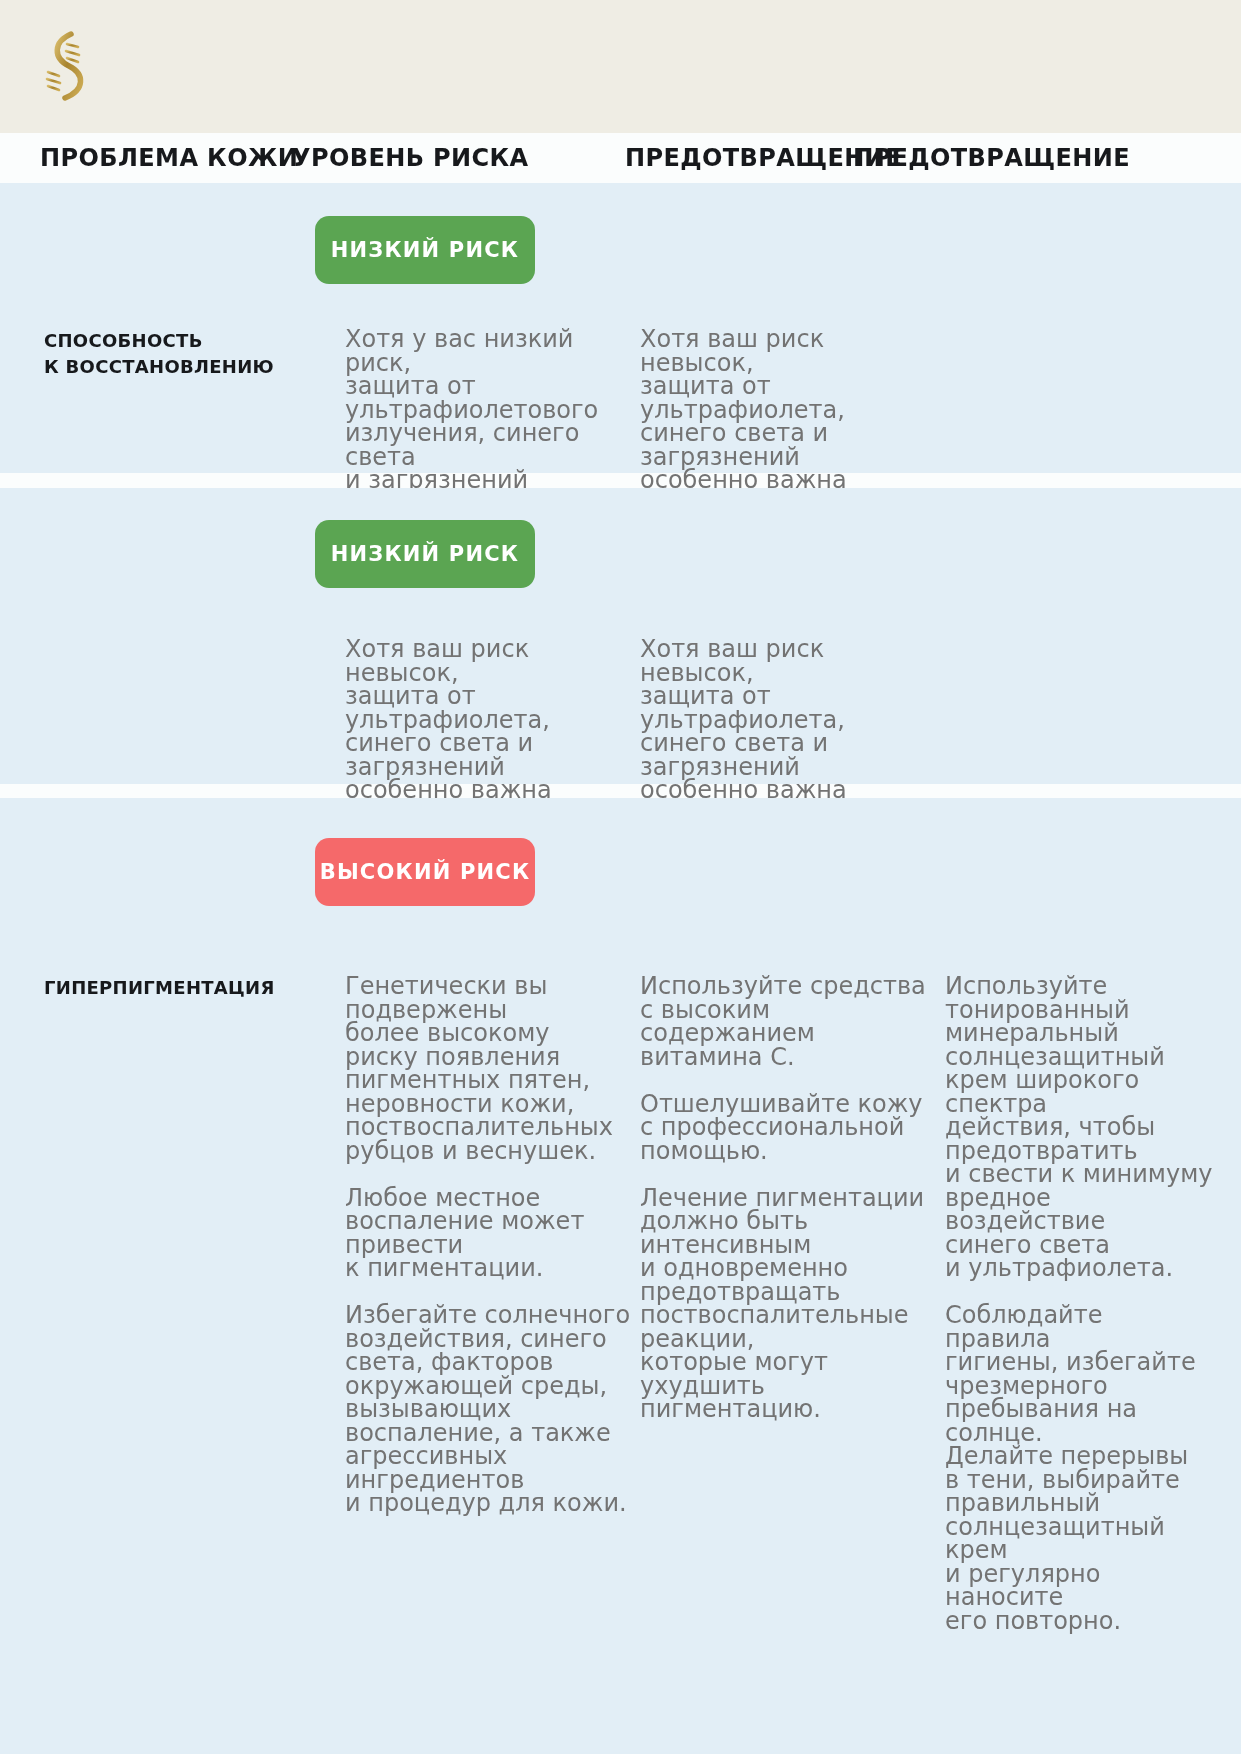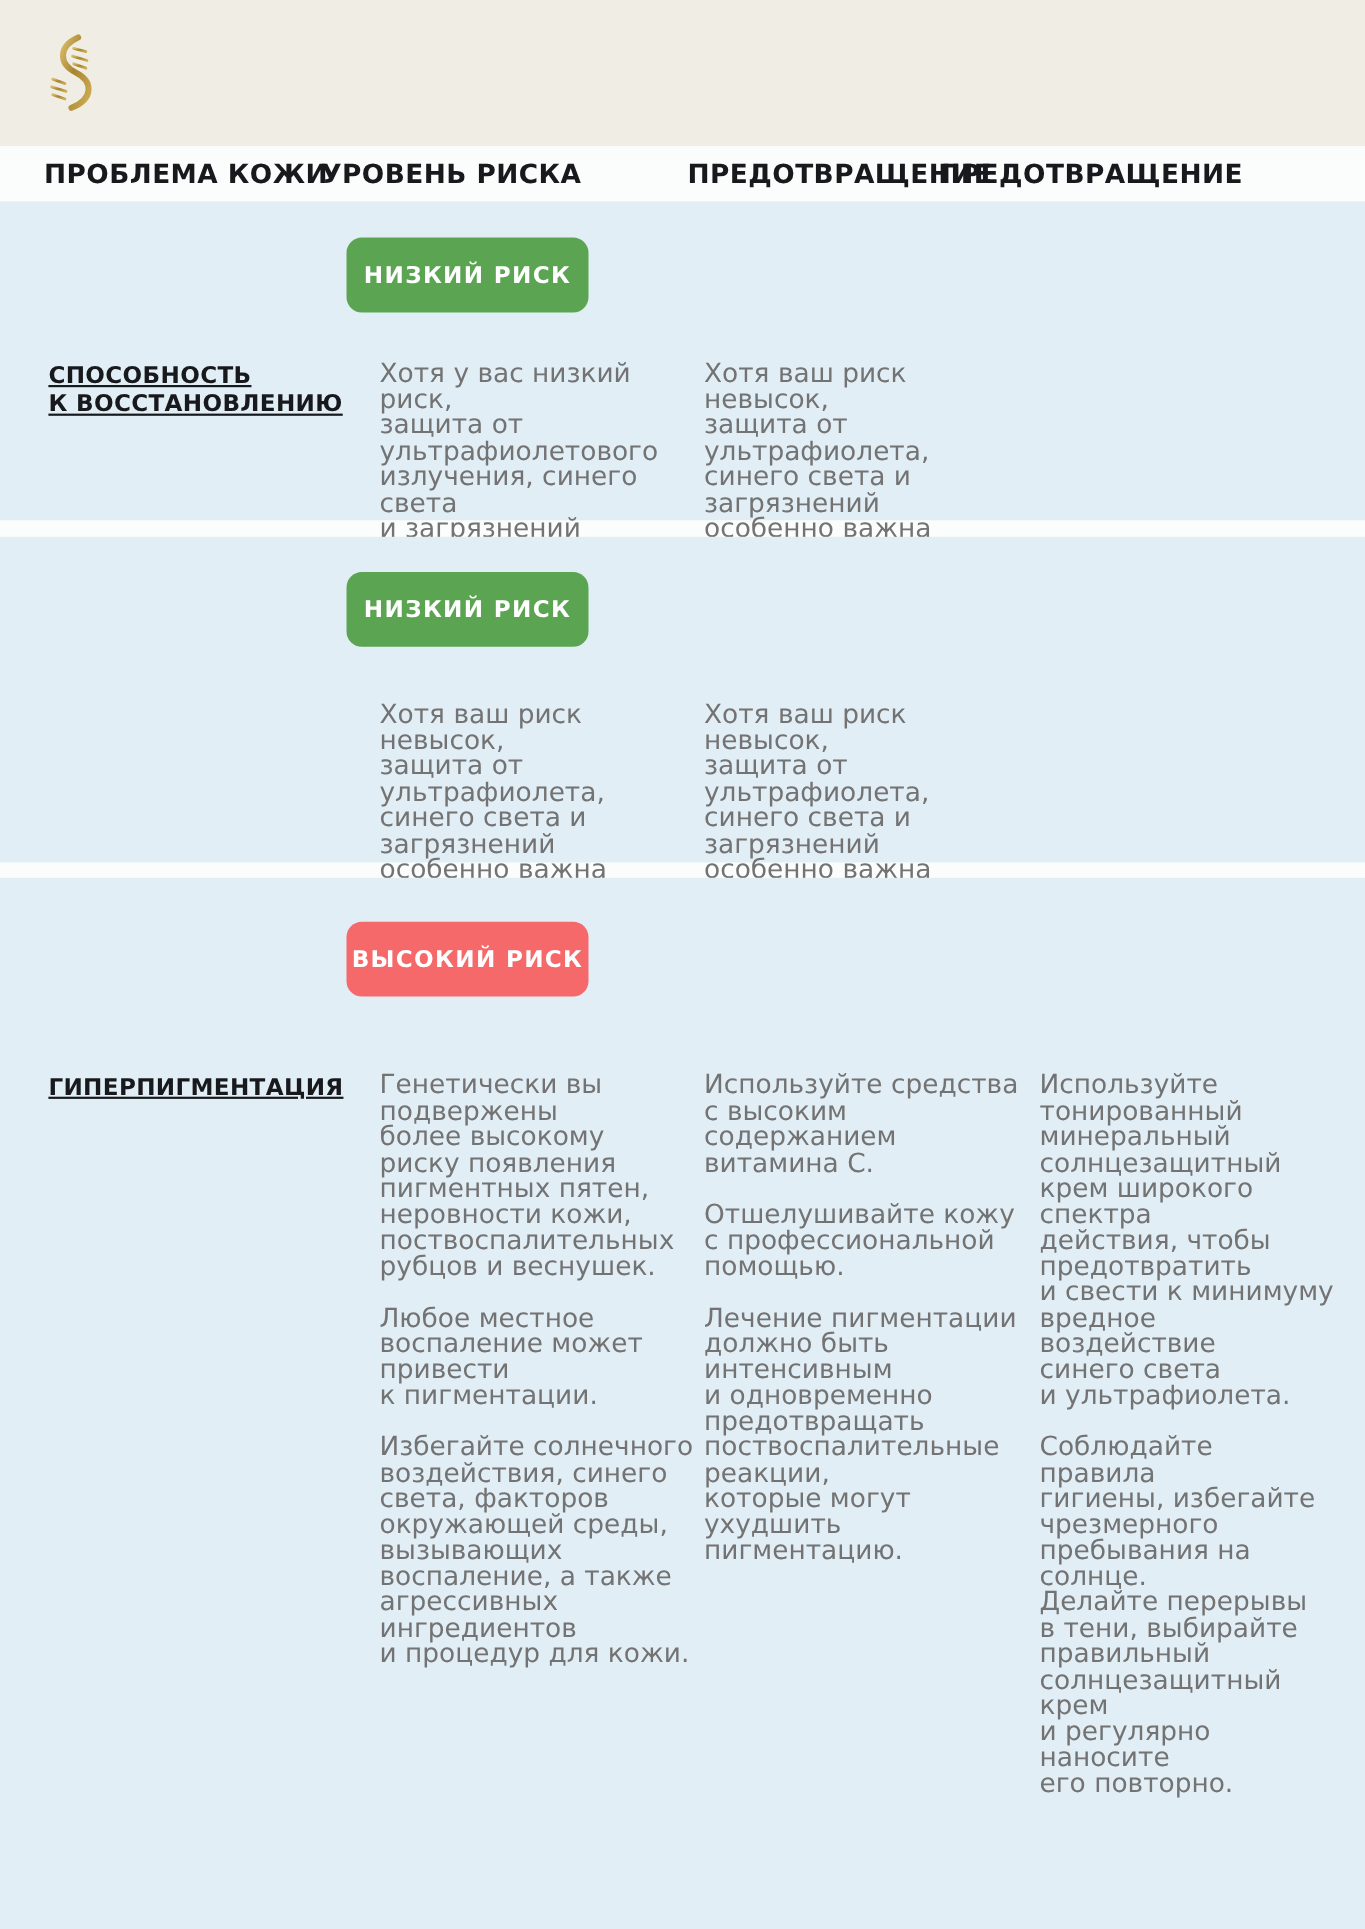--- a/index.html
+++ b/index.html
@@ -35,22 +35,22 @@
     position:absolute;left:315px;width:220px;height:68px;border-radius:14px;
     display:flex;align-items:center;justify-content:center;
     color:#ffffff;font-size:21px;font-weight:bold;letter-spacing:1.2px;white-space:nowrap;
   }
   .card-1 .badge{top:33px;}
   .card-2 .badge{top:32px;}
   .card-3 .badge{top:40px;}
 
   .problem{
     position:absolute;left:44px;margin:0;
-    font-size:21px;font-weight:bold;line-height:26px;color:#17191c;
-    letter-spacing:0.3px;white-space:pre-line;text-decoration:underline;
+    font-size:18px;font-weight:bold;line-height:26px;color:#17191c;
+    letter-spacing:0.3px;white-space:pre-line;
   }
   .body-text{
     position:absolute;margin:0;
     font-size:24px;line-height:23.5px;color:#737373;
     white-space:pre-line;
   }
   .col-risk{left:345px;width:292px;}
   .col-prev{left:640px;width:300px;}
   .col-recv{left:945px;width:270px;}
   .card-1 .problem,.card-1 .body-text{top:145px;}

